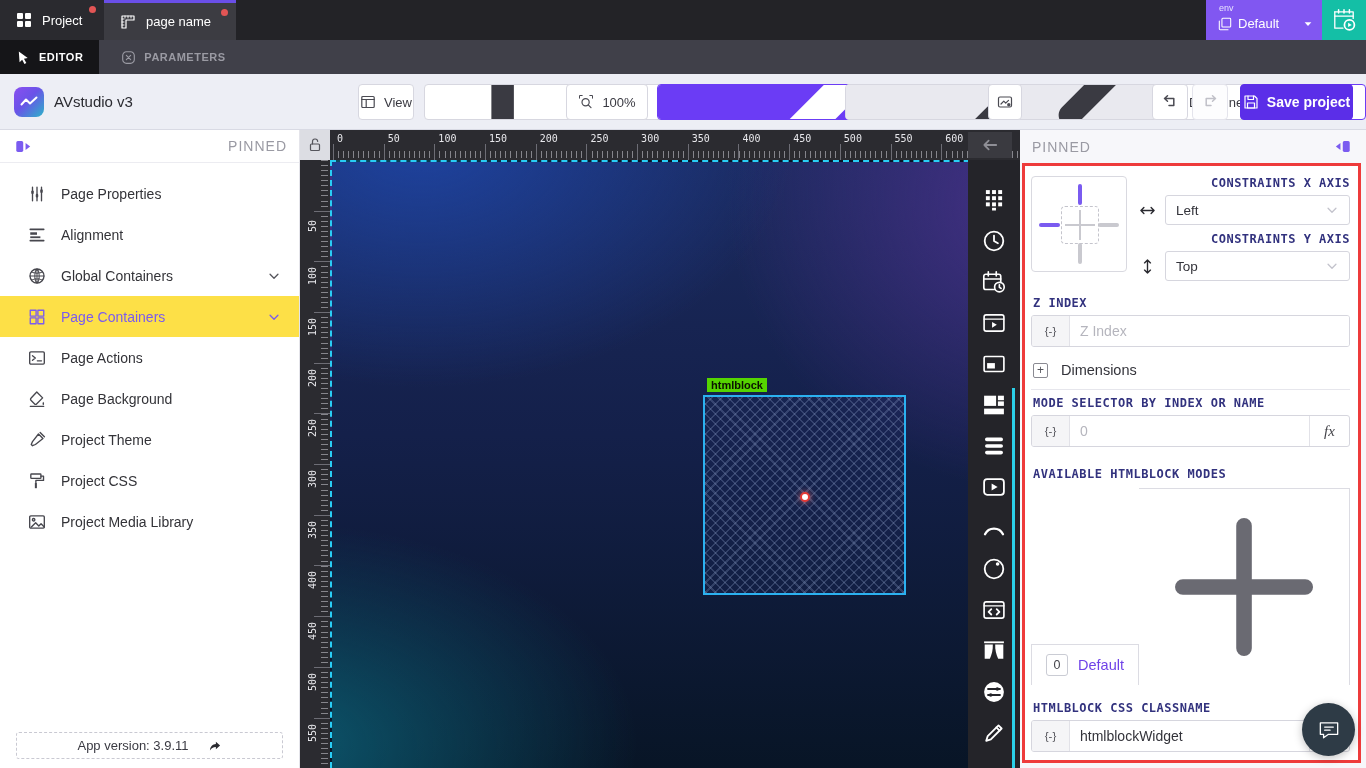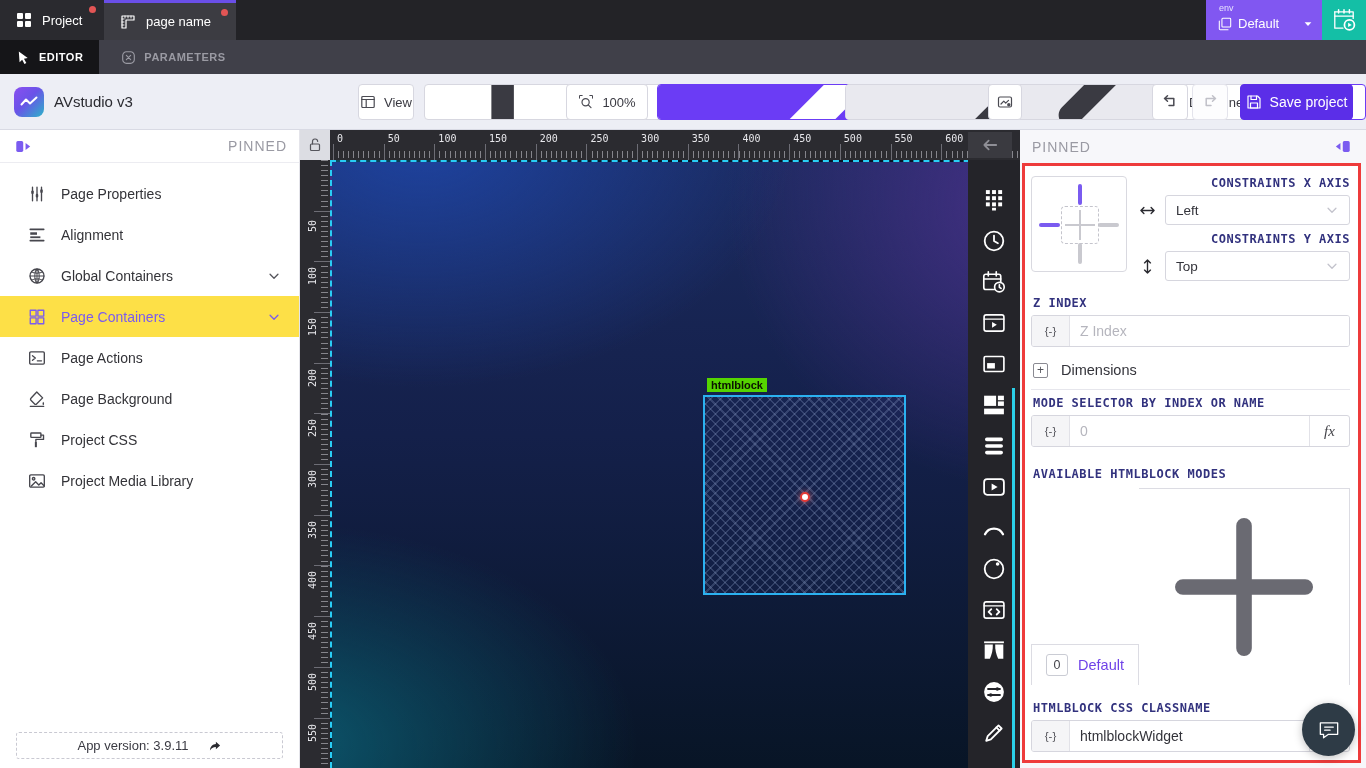--- a/index.html
+++ b/index.html
@@ -29,21 +29,21 @@
   #logo { position:absolute; left:14px; top:13px; width:30px; height:30px; border-radius:8px; background:linear-gradient(135deg,#8a4ff0 0%,#6a53e8 45%,#2bb3c9 100%); display:flex; align-items:center; justify-content:center; color:#fff; }
   #app-name { position:absolute; left:54px; top:19px; font-size:15px; color:#2a2a30; }
   .tbtn { position:absolute; top:10px; height:36px; background:#fff; border:1px solid #d7d7e0; border-radius:4px; display:flex; align-items:center; justify-content:center; gap:8px; font-size:13px; color:#3a3a42; cursor:pointer; }
   .tbtn .bicon { width:16px; height:16px; color:#4a4a52; }
   .tgroup { position:absolute; top:10px; height:36px; display:flex; border:1px solid #d7d7e0; border-radius:4px; background:#fff; overflow:hidden; }
   .tseg { display:flex; align-items:center; justify-content:center; gap:8px; font-size:13px; color:#3a3a42; padding:0 12px; cursor:pointer; }
   .tseg + .tseg { border-left:1px solid #e2e2ea; }
   .tseg.primary { background:#6b3cf5; color:#fff; }
   .tseg.primary .bicon { color:#fff; }
   .tseg.iconbg { background:#e9e9ef; }
-  #btn-save { background:#5b2ee8; border-color:#5b2ee8; color:#fff; font-size:14px; }
+  #btn-save { background:#5b2ee8; border-color:#5b2ee8; color:#fff; font-size:14px;font-weight:bold; }
   #btn-save .bicon { color:#fff; }
   #btn-redo { color:#c0c0c8; border-color:#e4e4ec; background:#fdfdfe; cursor:default; }
   #btn-redo .bicon { color:#c0c0c8; }
 
   
   #sidebar { position:absolute; top:130px; left:0; width:300px; height:638px; background:#fff; border-right:1px solid #e4e4ea; z-index:20; }
   #sidebar-header { height:33px; border-bottom:1px solid #ececf1; display:flex; align-items:center; justify-content:space-between; padding:0 12px; }
   .pinned-label { font-size:14px; letter-spacing:1px; color:#9a9aa3; }
   .panel-toggle { width:24px; height:17px; color:#7a5bf0; cursor:pointer; }
   #sidebar-items { margin-top:10px; }
@@ -417,20 +417,29 @@
       </div>
       <div class="side-item">
         <span class="sicon">
           <svg viewBox="0 0 16 16" width="100%" height="100%" fill="none" stroke="currentColor" stroke-width="1.2" stroke-linecap="round" stroke-linejoin="round">
             <path d="M7.8 1.8 L13 7 7.6 12.4 a1.2 1.2 0 0 1 -1.7 0 L2.6 9.1 a1.2 1.2 0 0 1 0 -1.7 z"></path>
             <path d="M13.6 10.4 c.9 1.2 .9 2.5 .1 3.1 -.9 -.3 -1.2 -1.8 -.1 -3.1 z" fill="currentColor" stroke="none"></path>
             <path d="M2 14.6 h12" stroke-width="1"></path>
           </svg>
         </span>
     <span class="slabel">Page Background</span>
+      </div>
+      <div class="side-item">
+        <span class="sicon">
+          <svg viewBox="0 0 16 16" width="100%" height="100%" fill="none" stroke="currentColor" stroke-width="1.2" stroke-linecap="round" stroke-linejoin="round">
+            <path d="M9.3 2.7 L13.3 6.7 6.6 12 4 13.1 2.9 12 4 9.4 z"></path>
+            <path d="M10.8 1.4 l3.8 3.8"></path>
+          </svg>
+        </span>
+    <span class="slabel">Project Theme</span>
       </div>
       <div class="side-item">
         <span class="sicon">
           <svg viewBox="0 0 16 16" width="100%" height="100%" fill="none" stroke="currentColor" stroke-width="1.2" stroke-linecap="round" stroke-linejoin="round">
             <rect x="2.5" y="1.8" width="9" height="3.8" rx="0.6"></rect>
             <path d="M11.5 3.7 h2.3 v3.8 h-6.8 v2"></path>
             <rect x="6.1" y="9.8" width="1.8" height="4.6" fill="currentColor" stroke="none"></rect>
           </svg>
         </span>
     <span class="slabel">Project CSS</span>

